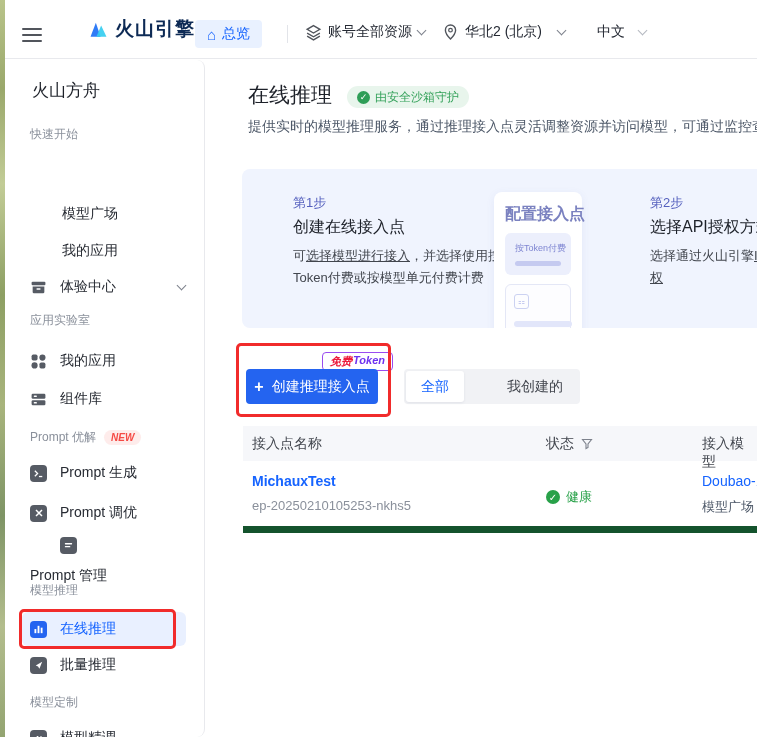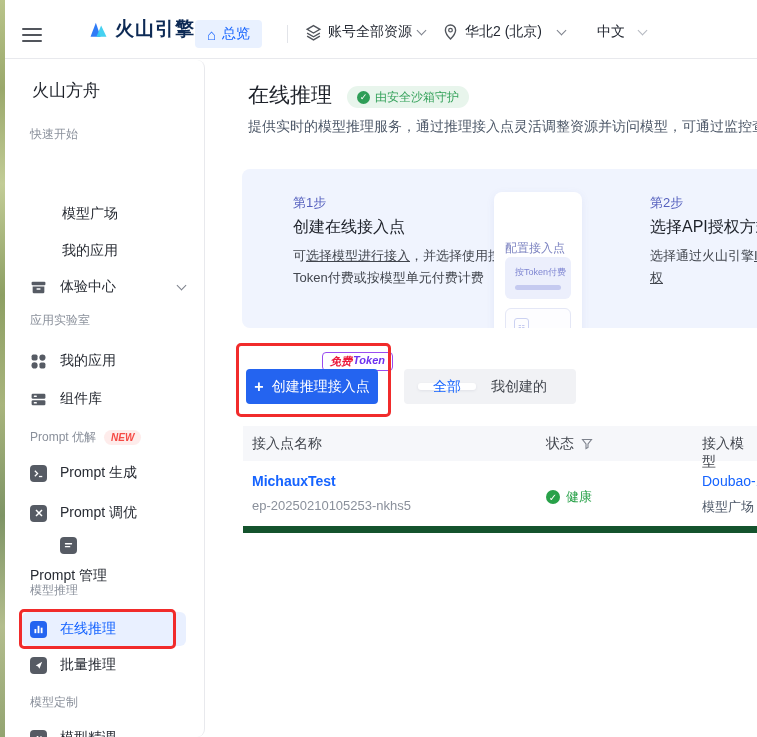--- a/index.html
+++ b/index.html
@@ -49,34 +49,34 @@
     font-size:9px; display:flex; align-items:center; justify-content:center; }
   .page-desc { font-size:14px; color:#4e5969; white-space:nowrap; }
 
   #banner { left:242px; top:169px; width:562px; height:159px; background:#f0f4fe; border-radius:8px; overflow:hidden; }
   .step-label { font-size:13px; color:#5560be; }
   .step-title { font-size:16px; font-weight:500; color:#1d2129; white-space:nowrap; }
   .step-desc { font-size:13px; color:#42464e; line-height:22px; }
   .u { text-decoration:underline; color:#42464e; }
   #minicard { left:252px; top:23px; width:88px; height:150px; background:#fff; border-radius:8px;
     box-shadow:0 2px 8px rgba(80,90,180,.08); padding:12px 11px; }
-  .mini-title { font-size:12px; font-weight:400; color:#7b82c0; white-space:nowrap;margin-top:36px; }
-  .chip1 { margin-top:0; background:#eceffc; border-radius:6px; padding:9px 10px; }
+  .mini-title { font-size:16px; font-weight:700; color:#7b82c0; white-space:nowrap; }
+  .chip1 { margin-top:8px; background:#eceffc; border-radius:6px; padding:9px 10px; }
   .chip1-txt { font-size:9px; color:#7f86d2; white-space:nowrap; }
   .chip1-bar { margin-top:6px; width:46px; height:5px; background:#c5caf0; border-radius:3px; }
   .chip2 { margin-top:9px; background:#fdfdff; border:1px solid #e4e7f6; border-radius:6px; padding:9px 8px; height:60px; }
   .chip2-ico { width:15px; height:15px; border:1px solid #ccd2f2; border-radius:3px; color:#b6bdec;
     font-size:8px; display:flex; align-items:center; justify-content:center; }
   .chip2-bar { margin-top:12px; width:58px; height:6px; background:#e2e6fa; border-radius:3px; }
 
   .free-badge { display:inline-flex; background:#fff; border:1px solid #9a4cf0; border-radius:4px;
     padding:1px 7px; font-size:11px; font-weight:bold; font-style:italic; gap:1px; }
   .primary-btn { display:flex; align-items:center; justify-content:center; gap:8px; background:#2464f0;
     color:#fff; font-size:14px; border:none; border-radius:4px; width:132px; height:35px; cursor:pointer; }
-  .seg-group { display:flex; background:#f1f2f5; border-radius:4px; padding:14px; height:35px; }
+  .seg-group { display:flex; background:#f1f2f5; border-radius:4px; padding:2px; height:35px;gap:28px; }
   .seg { display:flex; align-items:center; justify-content:center; font-size:14px; padding:0 15px;
     border-radius:3px; color:#42464e; cursor:pointer; }
   .seg.sel { background:#fff; color:#1664ff; box-shadow:0 1px 3px rgba(30,40,80,.08); }
   .funnel { margin-left:7px; }
   .link-bold { color:#1664ff; font-weight:bold; font-size:14px; }
   .link { color:#1664ff; font-size:14px; }
   .cell-sub { color:#8a909b; font-size:13px; }
   .cell-sub2 { color:#4e5969; font-size:13px; }
   .status { display:flex; align-items:center; gap:6px; color:#28a149; font-size:13px; }
   .status-dot { width:14px; height:14px; border-radius:50%; background:#28a149; color:#fff;

